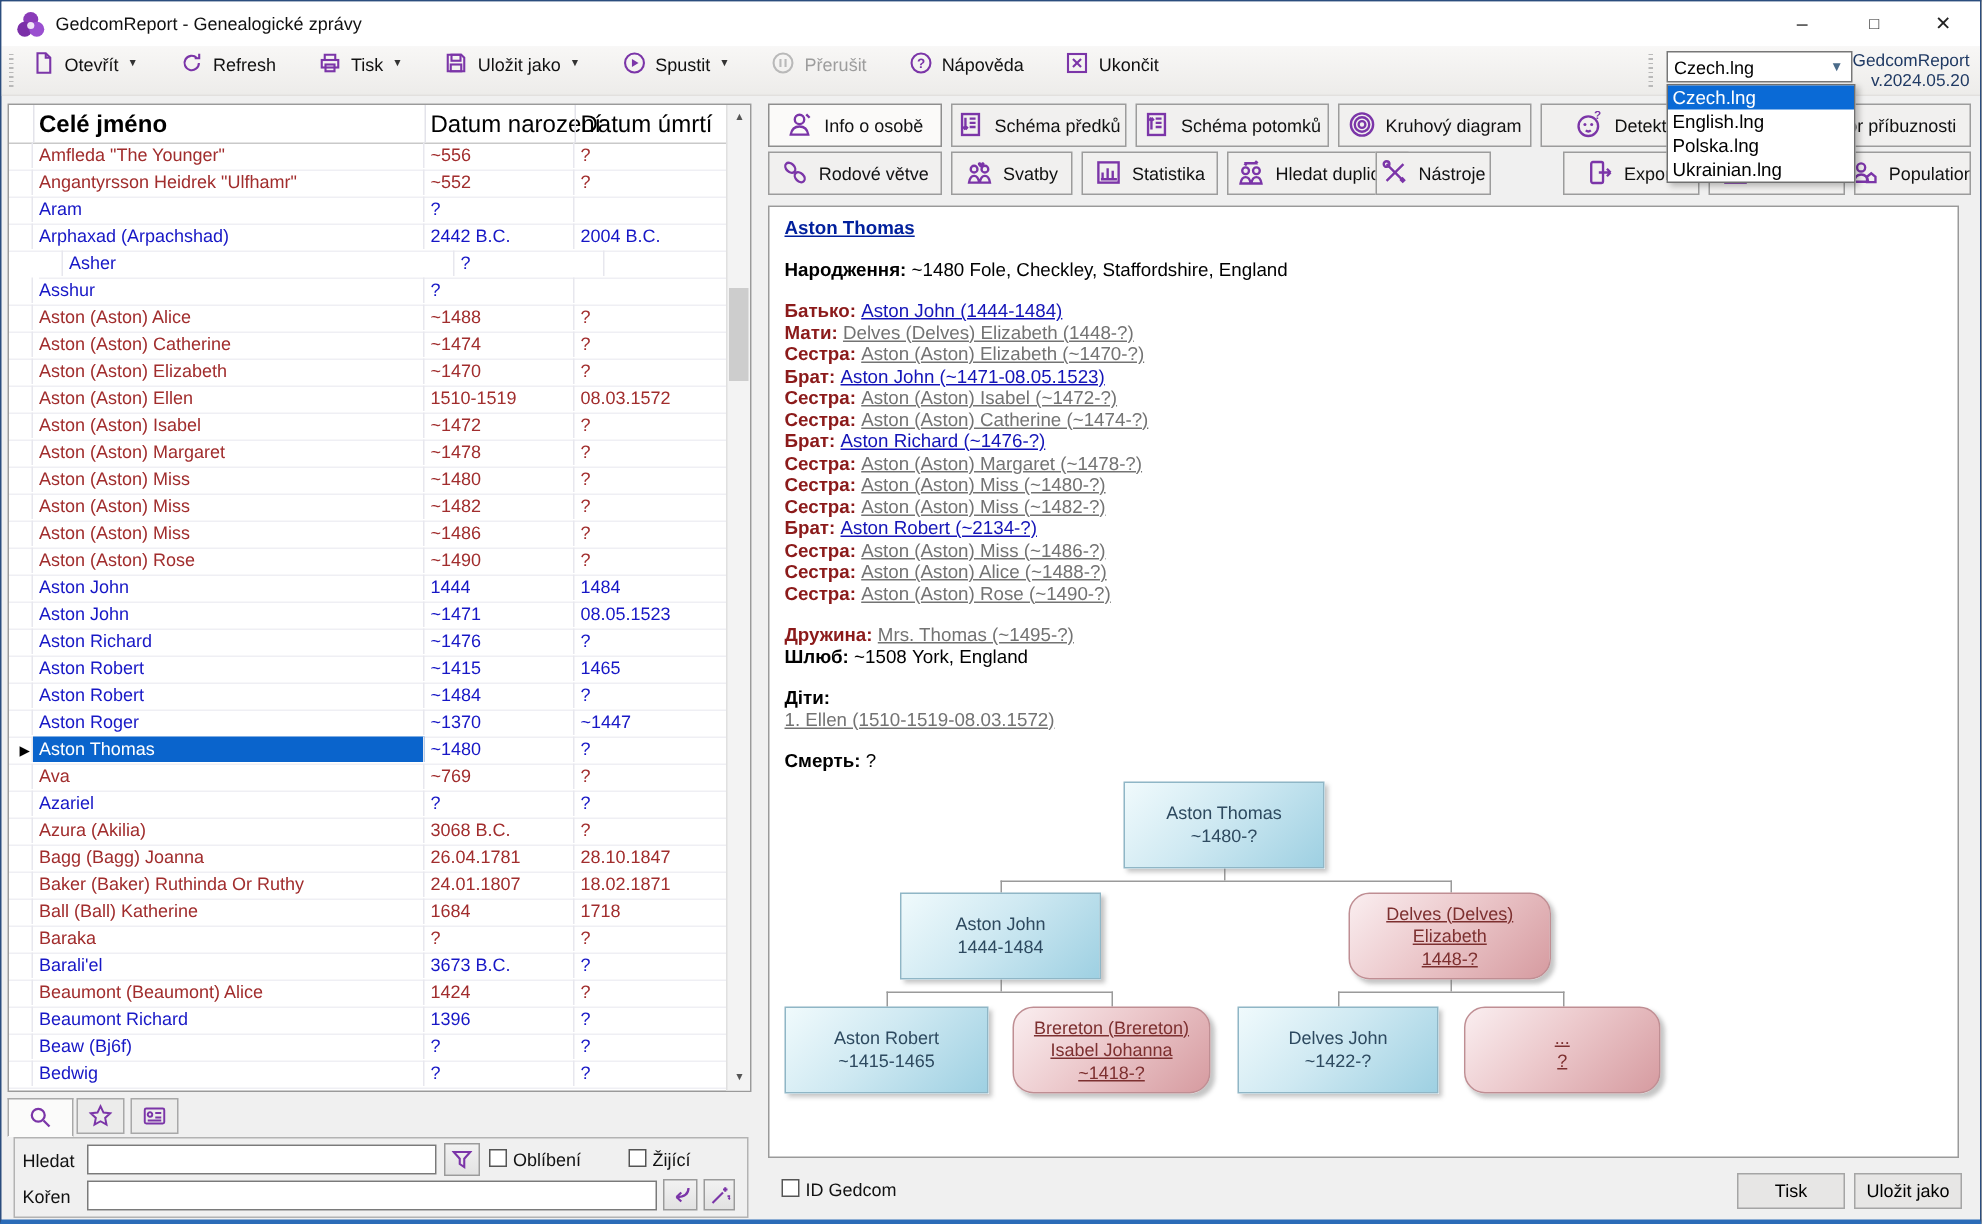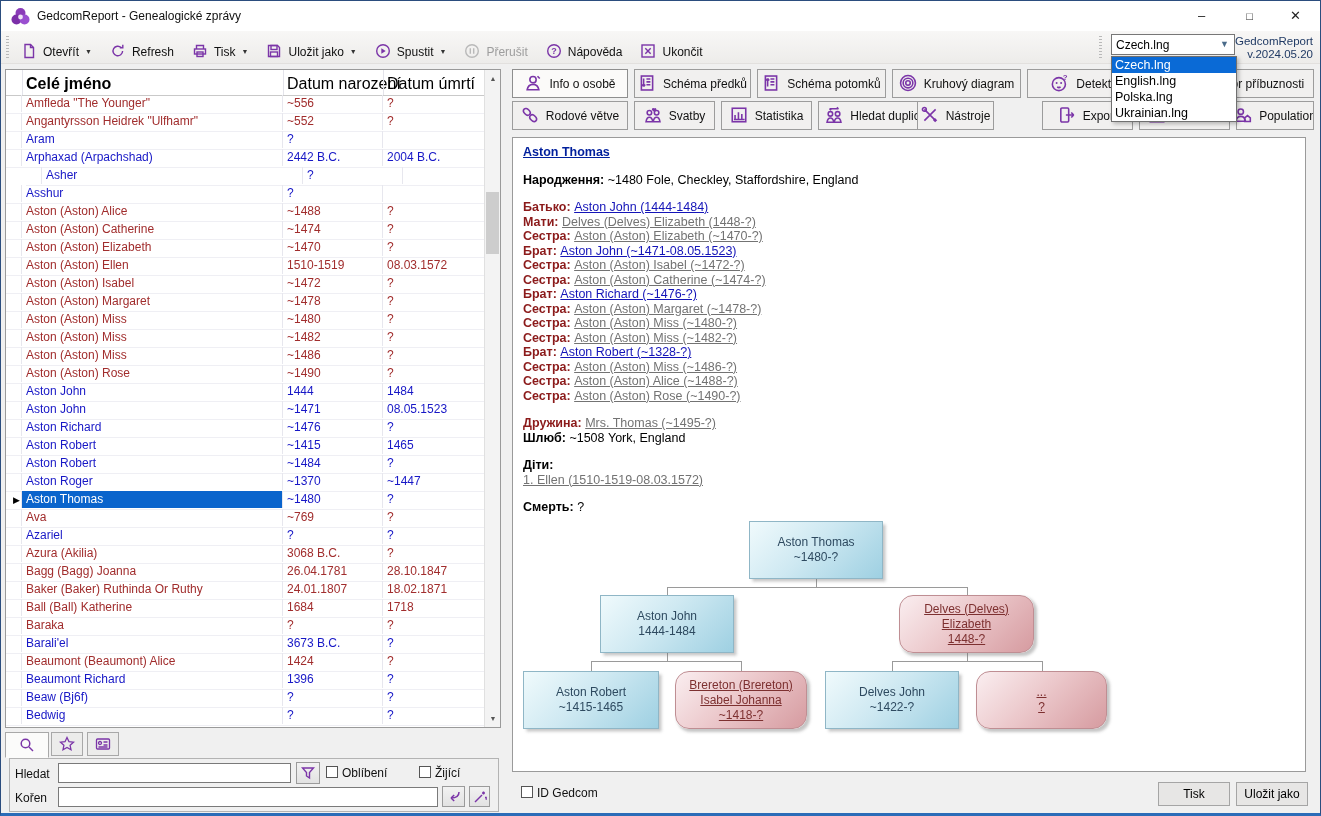--- a/index.html
+++ b/index.html
@@ -7,21 +7,21 @@
        font-family:"Liberation Sans","DejaVu Sans",sans-serif;font-size:12px;color:#000;
        border:1px solid #2b4d7e;border-bottom:3px solid #2b6cb8;box-sizing:border-box;overflow:hidden;}
   
   #titlebar{position:absolute;left:0;top:0;right:0;height:30px;background:#fff;}
   #appicon{position:absolute;left:10px;top:6px;width:19px;height:19px;}
   #title-text{position:absolute;left:36px;top:8px;font-size:12px;color:#111;}
   .winbtn{position:absolute;top:0;width:45px;height:30px;text-align:center;line-height:30px;font-size:13px;color:#222;}
   
   #toolbar{position:absolute;left:0;top:30px;right:0;height:32px;background:linear-gradient(#f8f7f6,#edecea);border-bottom:1px solid #e2e0de;}
   .grip{position:absolute;top:5px;width:3px;height:22px;background:repeating-linear-gradient(to bottom,#b9b9b9 0 1px,transparent 1px 3px);}
-  #tb-buttons{position:absolute;left:12px;top:0;height:32px;display:flex;align-items:flex-end;gap:2px;}
+  #tb-buttons{position:absolute;left:12px;top:0;height:32px;display:flex;align-items:flex-start;gap:12px;}
   .tbtn{display:flex;align-items:center;gap:5px;padding:3px 8px;color:#111;}
   .tbtn .ic{width:17px;height:17px;color:#7b35a8;display:inline-flex;}
   .tbtn.disabled{color:#9d9d9d;}
   .tbtn.disabled .ic{color:#b9b9b9;}
   .drop{font-size:7px;color:#333;margin-left:1px;}
   
   #combo{position:absolute;left:1110px;top:33px;width:124px;height:21px;background:#fff;border:1px solid #777;box-sizing:border-box;}
   #combo-text{position:absolute;left:4px;top:3px;font-size:12px;}
   #combo-arrow{position:absolute;right:5px;top:4px;color:#4a6b8a;font-size:9px;}
   #version{position:absolute;right:7px;top:34px;text-align:right;color:#203a64;font-size:11.5px;line-height:13px;}
@@ -645,21 +645,21 @@
           <div><span class="rlabel">Батько:</span> <span class="plink m">Aston John (1444-1484)</span></div>
           <div><span class="rlabel">Мати:</span> <span class="plink f">Delves (Delves) Elizabeth (1448-?)</span></div>
           <div><span class="rlabel">Сестра:</span> <span class="plink f">Aston (Aston) Elizabeth (~1470-?)</span></div>
           <div><span class="rlabel">Брат:</span> <span class="plink m">Aston John (~1471-08.05.1523)</span></div>
           <div><span class="rlabel">Сестра:</span> <span class="plink f">Aston (Aston) Isabel (~1472-?)</span></div>
           <div><span class="rlabel">Сестра:</span> <span class="plink f">Aston (Aston) Catherine (~1474-?)</span></div>
           <div><span class="rlabel">Брат:</span> <span class="plink m">Aston Richard (~1476-?)</span></div>
           <div><span class="rlabel">Сестра:</span> <span class="plink f">Aston (Aston) Margaret (~1478-?)</span></div>
           <div><span class="rlabel">Сестра:</span> <span class="plink f">Aston (Aston) Miss (~1480-?)</span></div>
           <div><span class="rlabel">Сестра:</span> <span class="plink f">Aston (Aston) Miss (~1482-?)</span></div>
-          <div><span class="rlabel">Брат:</span> <span class="plink m">Aston Robert (~1328-?)</span></div>
+          <div><span class="rlabel">Брат:</span> <span class="plink m">Aston Robert (~2134-?)</span></div>
           <div><span class="rlabel">Сестра:</span> <span class="plink f">Aston (Aston) Miss (~1486-?)</span></div>
           <div><span class="rlabel">Сестра:</span> <span class="plink f">Aston (Aston) Alice (~1488-?)</span></div>
           <div><span class="rlabel">Сестра:</span> <span class="plink f">Aston (Aston) Rose (~1490-?)</span></div>
         </div>
       <div class="blk-gap"></div>
       <div><span class="rlabel">Дружина:</span> <span class="plink f">Mrs. Thomas (~1495-?)</span></div>
       <div><span class="plabel">Шлюб:</span> <span>~1508 York, England</span></div>
       <div class="blk-gap"></div>
       <div><span class="plabel">Діти:</span></div>
       <div id="children">

